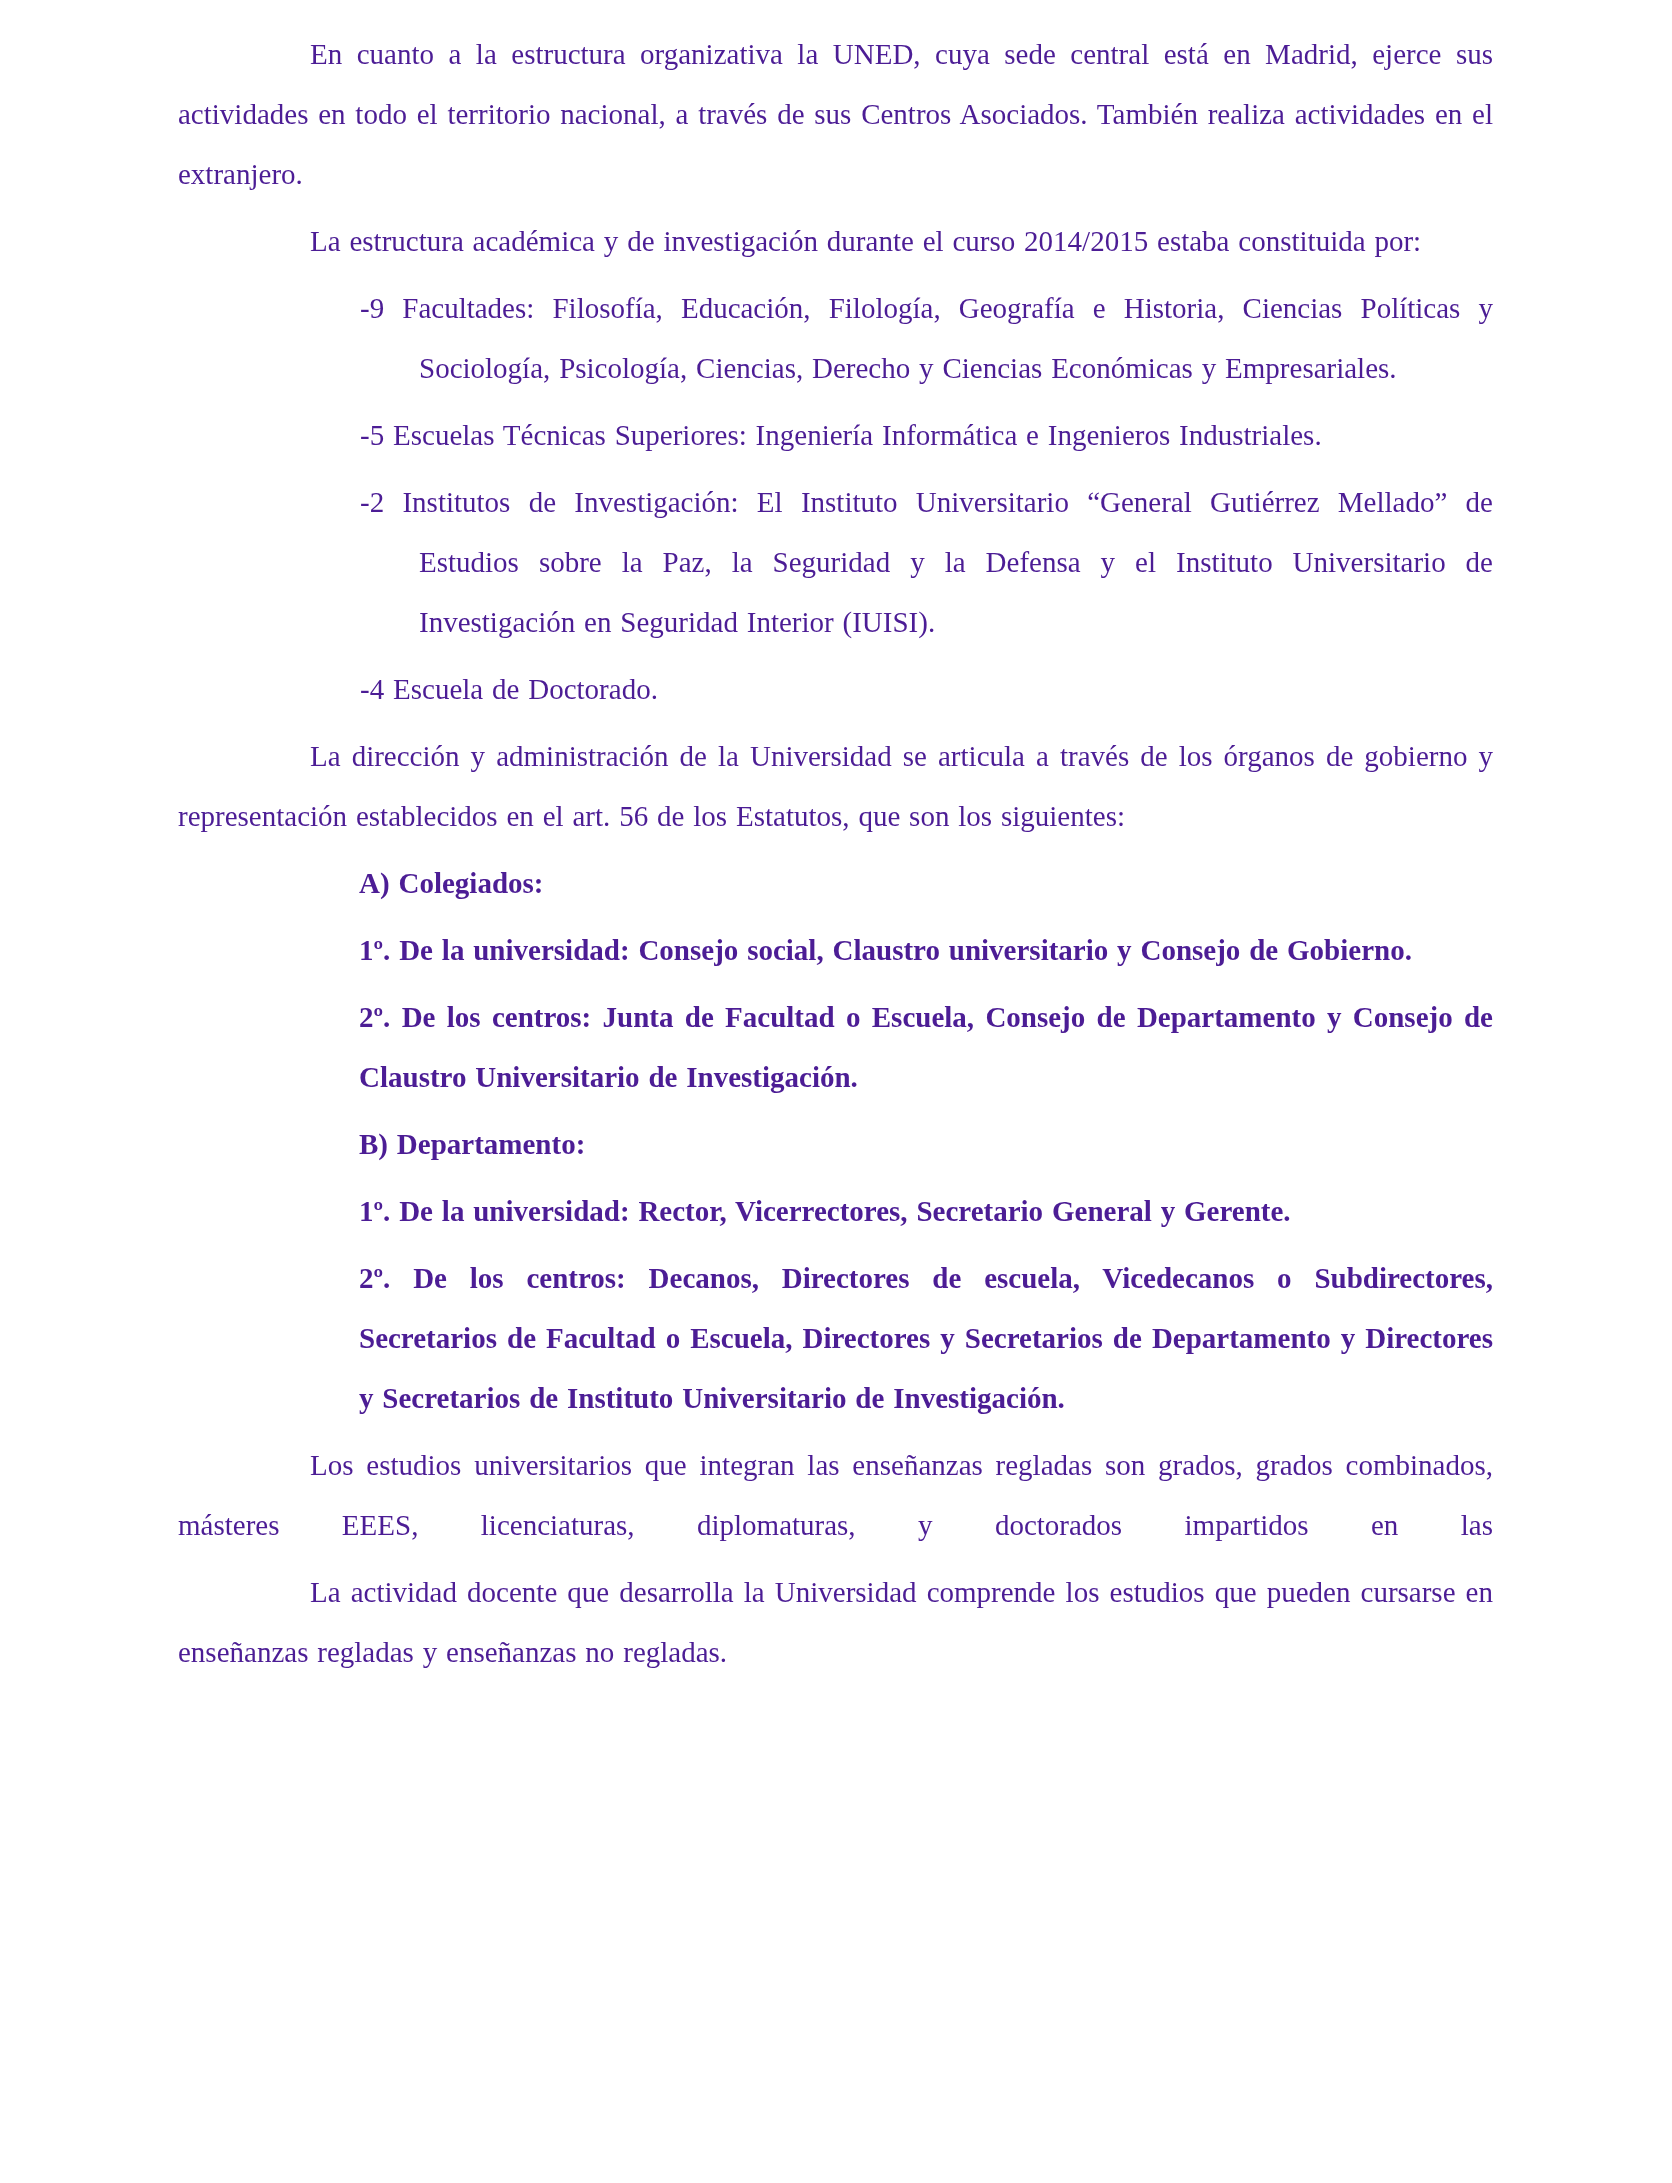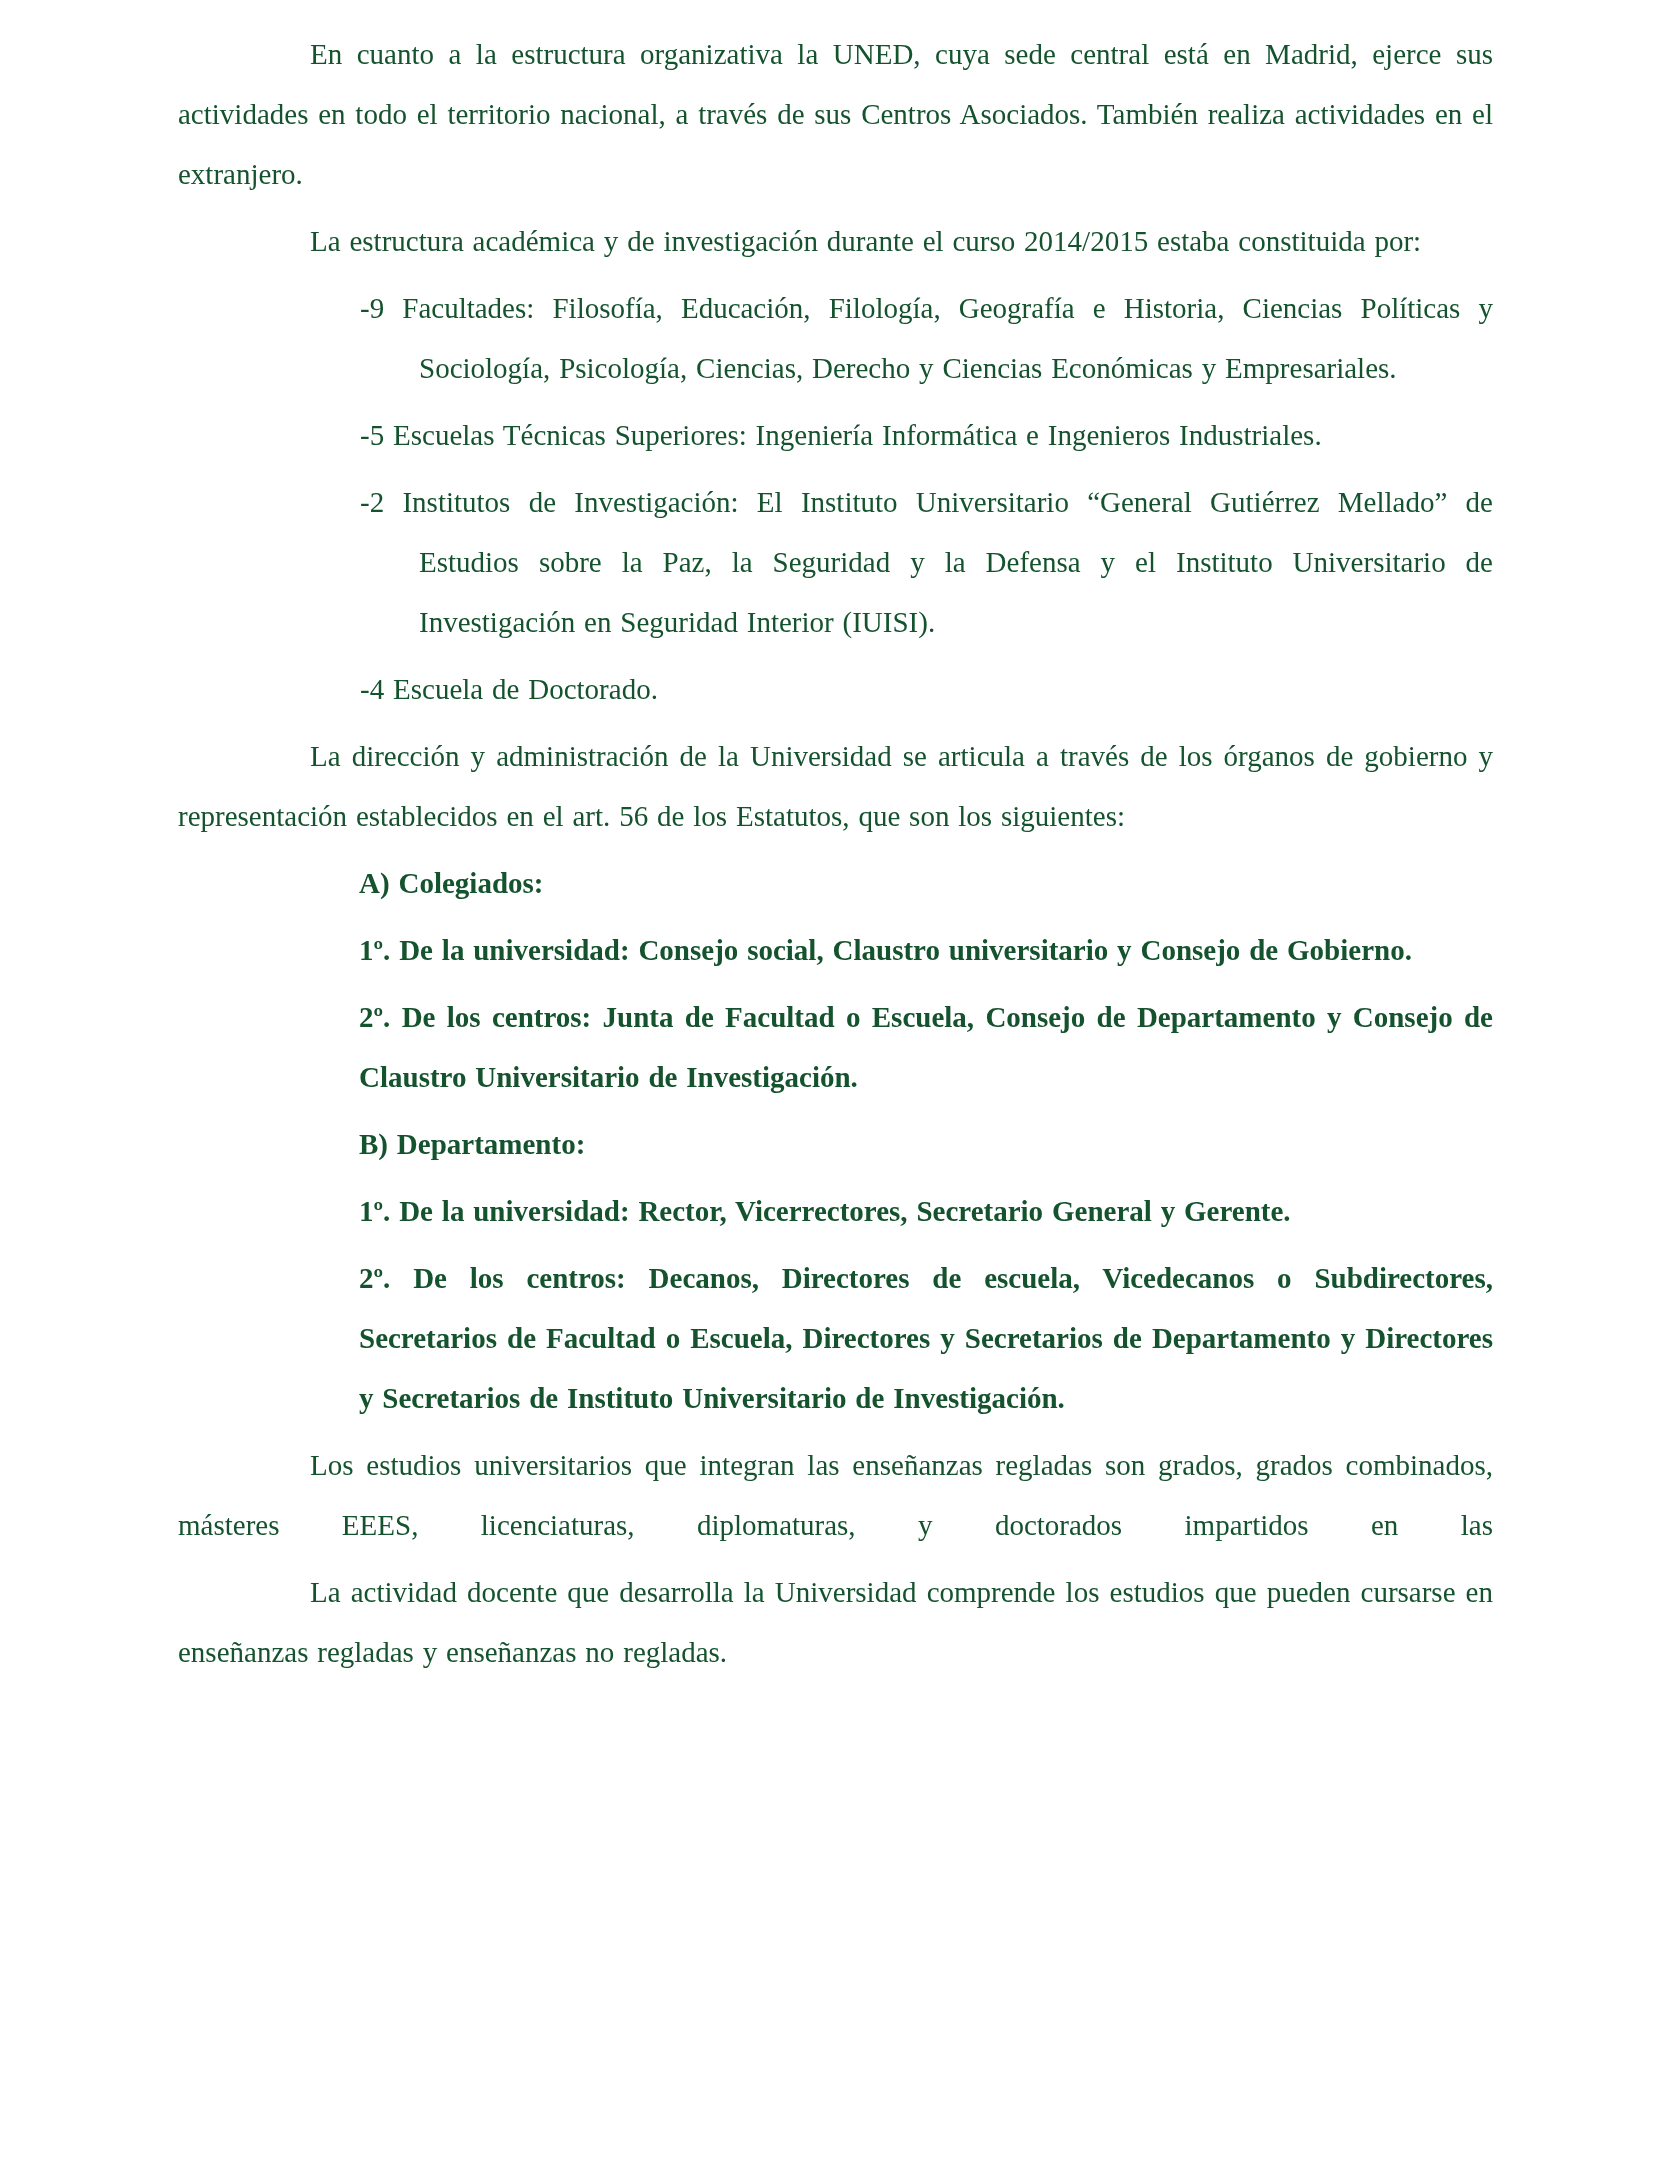--- a/index.html
+++ b/index.html
@@ -7,21 +7,21 @@
     margin: 0;
     padding: 0;
     background: #ffffff;
   }
   .page {
     position: relative;
     width: 1672px;
     height: 2183px;
     box-sizing: border-box;
     background: #ffffff;
-    color: #14532d;
+    color: #4c1d95;
     font-family: "Liberation Serif", "DejaVu Serif", serif;
     font-size: 29px;
     padding: 23.6px 179px 0 178px;
     overflow: hidden;
   }
   .doc-body {
     width: 100%;
   }
   .block {
     line-height: 60px;

